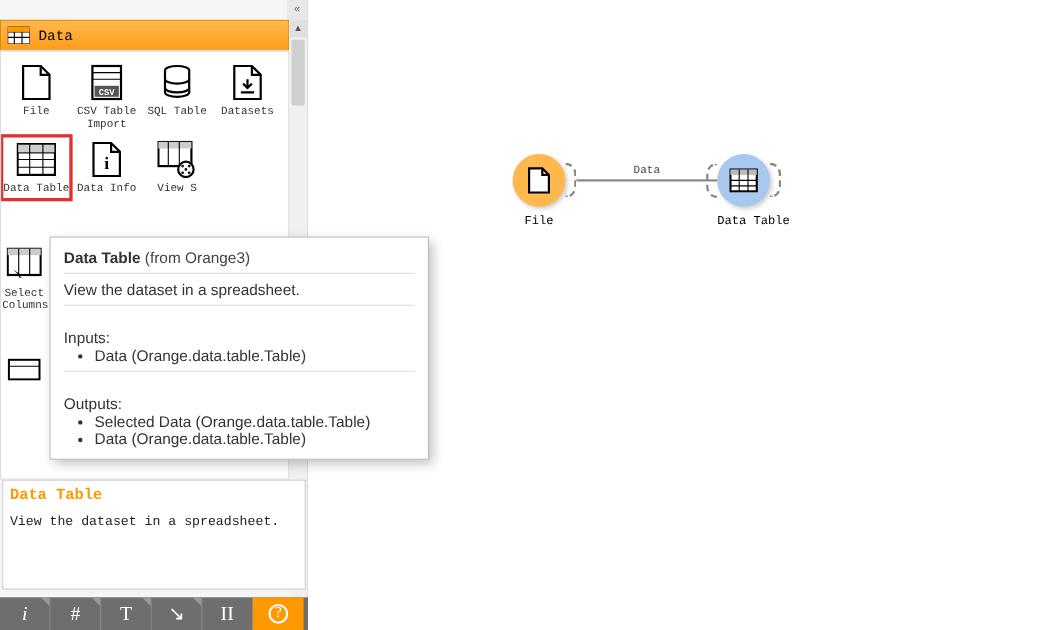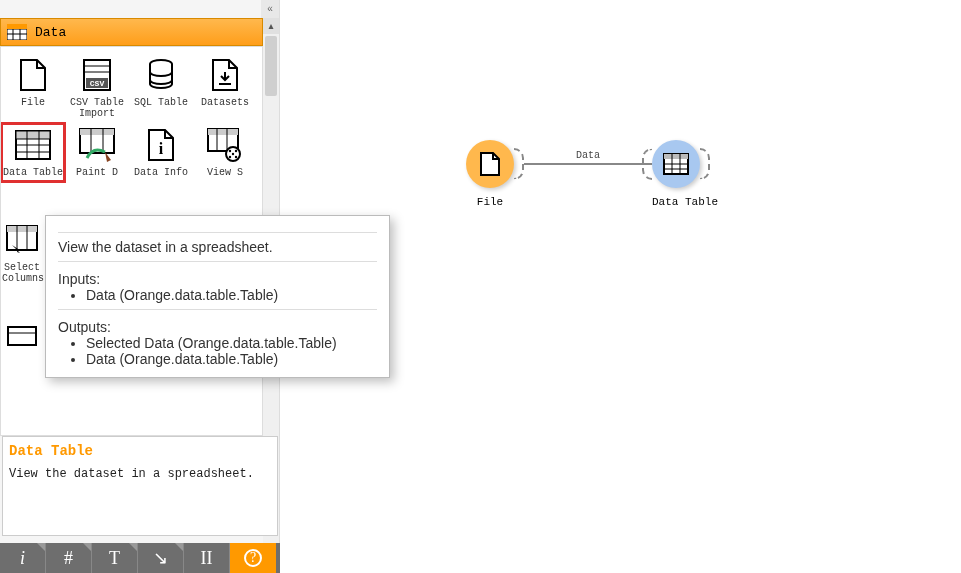--- a/index.html
+++ b/index.html
@@ -21,21 +21,21 @@
 
 .scroll-track { position: absolute; right: 0; top: 18px; bottom: 0; width: 16px; background: #f0f0f0; }
 .scroll-up, .scroll-down { position: absolute; width: 16px; height: 16px; background: #e0e0e0; font-size: 10px; text-align: center; line-height: 16px; color: #555; }
 .scroll-up { top: 0; } .scroll-down { bottom: 0; }
 .scroll-thumb { position: absolute; top: 18px; left: 2px; width: 12px; height: 60px; background: #cfcfcf; border-radius: 2px; }
 
 .tooltip { position: absolute; left: 45px; top: 215px; width: 345px; background: #fff; border: 1px solid #bbb; box-shadow: 4px 4px 10px rgba(0,0,0,0.25); padding: 10px 12px; font-size: 14px; color: #333; z-index: 10; }
 .tooltip .tt-title { font-weight: bold; display: inline; }
 .tooltip .tt-source { color: #444; display: inline; }
 .tooltip hr { border: none; border-top: 1px solid #ddd; margin: 6px 0; }
-.tooltip .section-label { margin-top: 9px; }
+.tooltip .section-label { margin-top: 21px; }
 .tooltip ul { list-style: disc; padding-left: 28px; }
 
 .below-cut { position: absolute; left: 0; top: 218px; width: 60px; }
 .below-cut .widget-cell { width: 44px; }
 
 .info-panel { position: absolute; left: 2px; top: 436px; width: 276px; height: 100px; background: #fff; border: 1px solid #ccc; padding: 6px; }
 .info-title { font-family: "Courier New", monospace; font-weight: bold; font-size: 14px; color: #ff9900; margin-bottom: 8px; }
 .info-desc { font-family: "Courier New", monospace; font-size: 12px; color: #222; }
 
 .bottom-tools { position: absolute; left: 0; bottom: 0; width: 280px; height: 30px; background: #6e6e6e; display: flex; }
@@ -142,33 +142,20 @@
               <line x1="1" y1="15" x2="35" y2="15" stroke="#000"></line>
               <line x1="1" y1="22" x2="35" y2="22" stroke="#000"></line>
               <line x1="12" y1="1" x2="12" y2="29" stroke="#000"></line>
               <line x1="24" y1="1" x2="24" y2="29" stroke="#000"></line>
             </svg>
         </div>
         <div>Data Table</div>
       </div>
       <div class="widget-cell">
         <div class="widget-icon">
-          <svg width="36" height="34">
-              <rect x="1" y="1" width="34" height="24" fill="#fff" stroke="#000" stroke-width="2"></rect>
-              <rect x="1" y="1" width="34" height="6" fill="#ccc"></rect>
-              <line x1="12" y1="1" x2="12" y2="25" stroke="#000"></line>
-              <line x1="24" y1="1" x2="24" y2="25" stroke="#000"></line>
-              <path d="M8 30 q6 -12 18 -6" fill="none" stroke="#3a6" stroke-width="3"></path>
-              <path d="M26 24 l6 8 l-4 2 z" fill="#842"></path>
-            </svg>
-        </div>
-        <div>Paint D</div>
-      </div>
-      <div class="widget-cell">
-        <div class="widget-icon">
           <svg width="28" height="34">
               <path d="M2 2 h16 l8 8 v22 h-24 z" fill="#fff" stroke="#000" stroke-width="2"></path>
               <path d="M18 2 v8 h8" fill="none" stroke="#000" stroke-width="2"></path>
               <text x="14" y="26" font-size="16" font-weight="bold" text-anchor="middle" font-family="Georgia">i</text>
             </svg>
         </div>
         <div>Data Info</div>
       </div>
       <div class="widget-cell">
         <div class="widget-icon">
@@ -241,20 +228,23 @@
     <div class="bt-cell w">
         <span>II</span>
       </div>
     <div class="bt-cell help">
         <span style="border:2px solid #fff;border-radius:50%;width:18px;height:18px;display:inline-flex;align-items:center;justify-content:center;font-size:14px">?</span>
       </div>
   </div>
 </div>
 
 <div class="tooltip">
+  <div>
+    <span class="tt-title">Data Table</span><span class="tt-source"> (from Orange3)</span>
+  </div>
   <hr>
   <div>View the dataset in a spreadsheet.</div>
   <hr>
   <div class="section-label">Inputs:</div>
   <ul>
       <li>Data (Orange.data.table.Table)</li>
     </ul>
   <hr>
   <div class="section-label">Outputs:</div>
   <ul>

